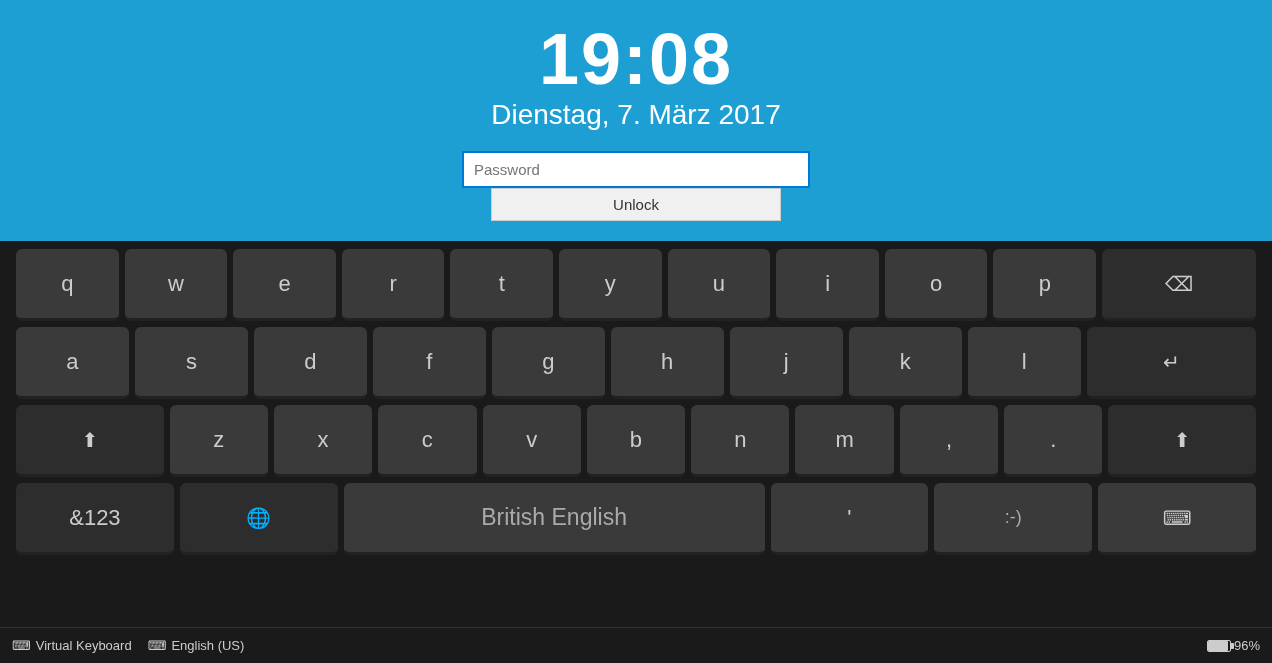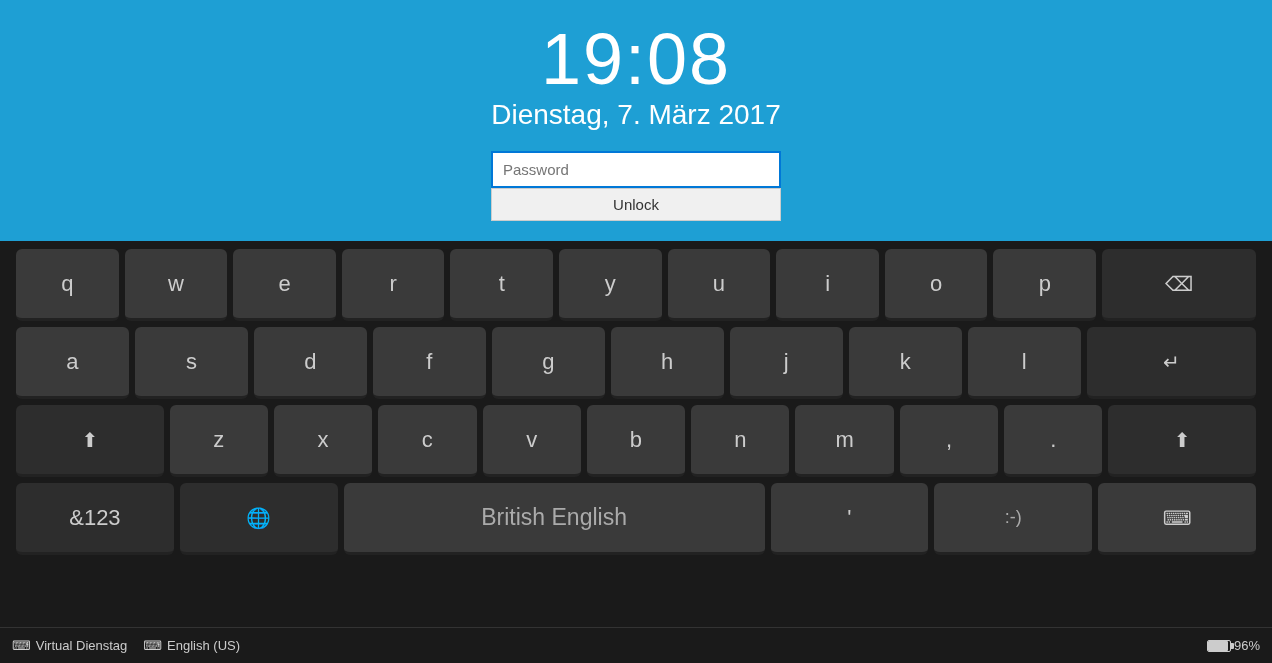--- a/index.html
+++ b/index.html
@@ -19,34 +19,34 @@
       flex-direction: column;
       align-items: center;
       justify-content: center;
       flex: 0 0 230px;
       padding: 20px;
     }
 
     #clock {
       font-size: 72px;
       color: white;
-      font-weight: 400;
+      font-weight: 700;
       letter-spacing: 2px;
       line-height: 1.1;
     }
 
     #date {
       font-size: 28px;
       color: white;
       font-weight: 300;
       margin-bottom: 20px;
     }
 
     #password-input {
-      width: 290px;
+      width: 348px;
       padding: 8px 10px;
       font-size: 15px;
       border: 2px solid #0078d7;
       outline: none;
       background: white;
       color: #333;
     }
 
     #unlock-button {
       width: 290px;
@@ -256,21 +256,21 @@
     <div class="key emoji-key wide">:-)</div>
     <div class="key hide-key wide">⌨</div>
   </div>
 
 </div>
 
 <div id="status-bar">
   <div id="status-left">
     <div class="status-item">
       <span>⌨</span>
-      <span>Virtual Dienstag</span>
+      <span>Virtual Keyboard</span>
     </div>
     <div class="status-item">
       <span>⌨</span>
       <span>English (US)</span>
     </div>
   </div>
   <div id="status-right">
     <div class="battery-icon">
       <div class="battery-bar">
         <div class="battery-fill"></div>

